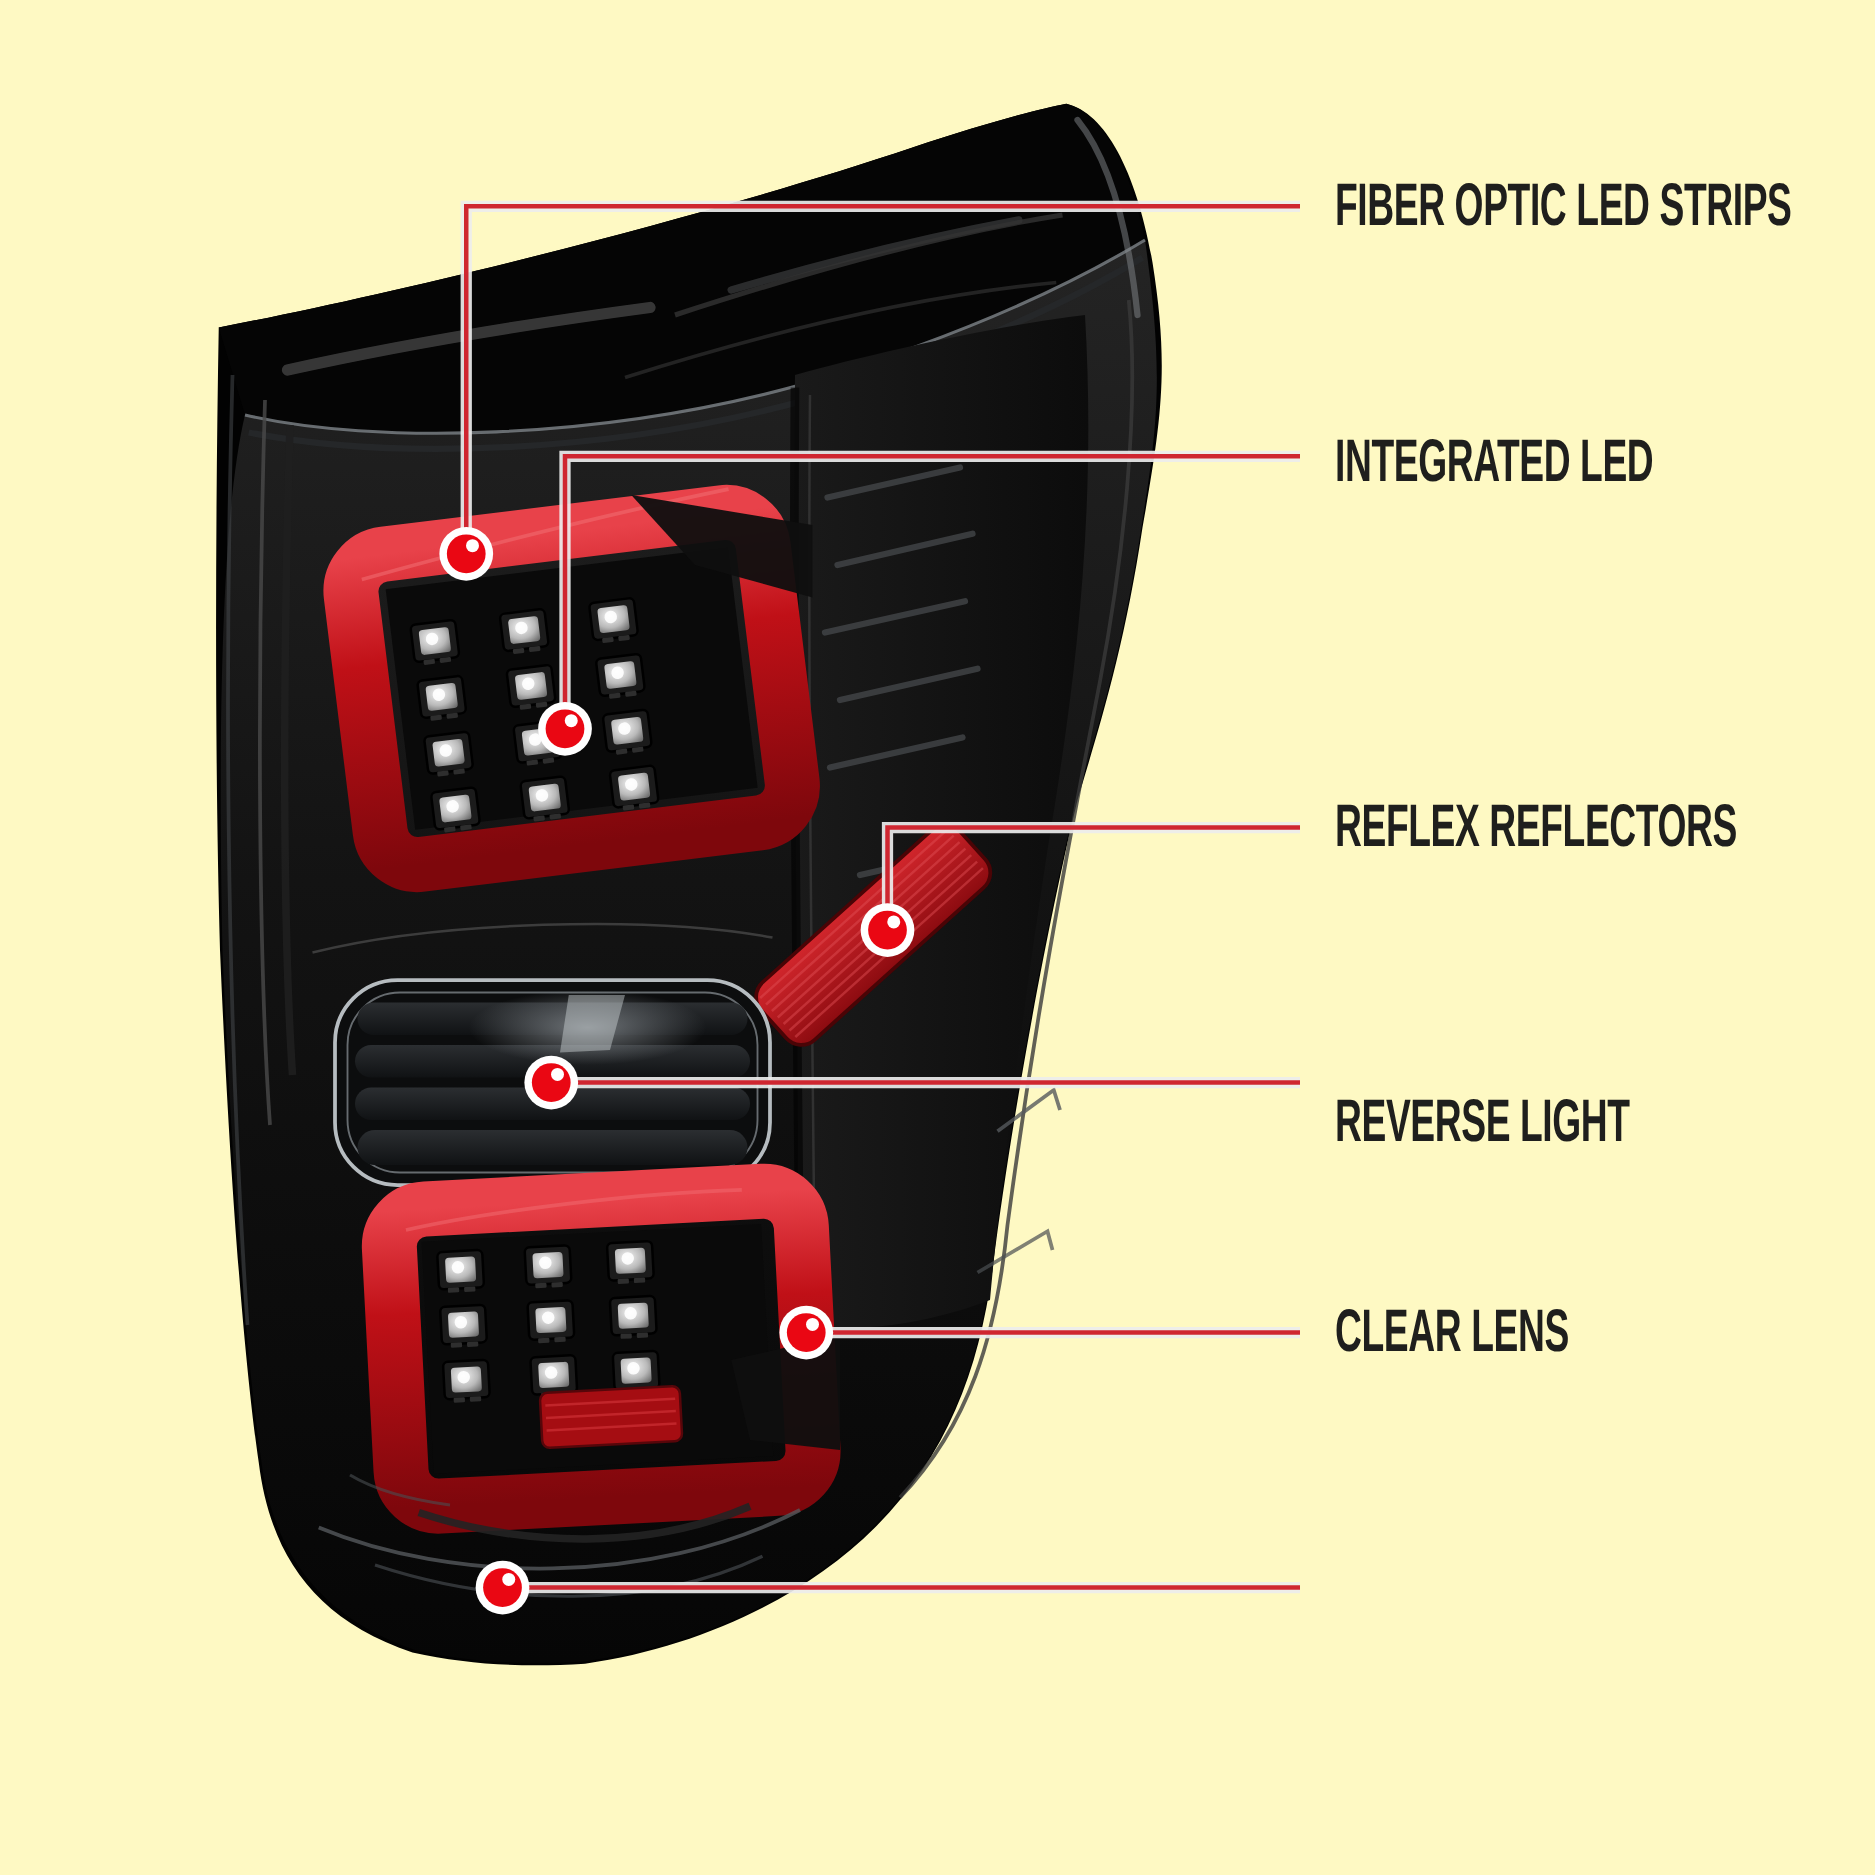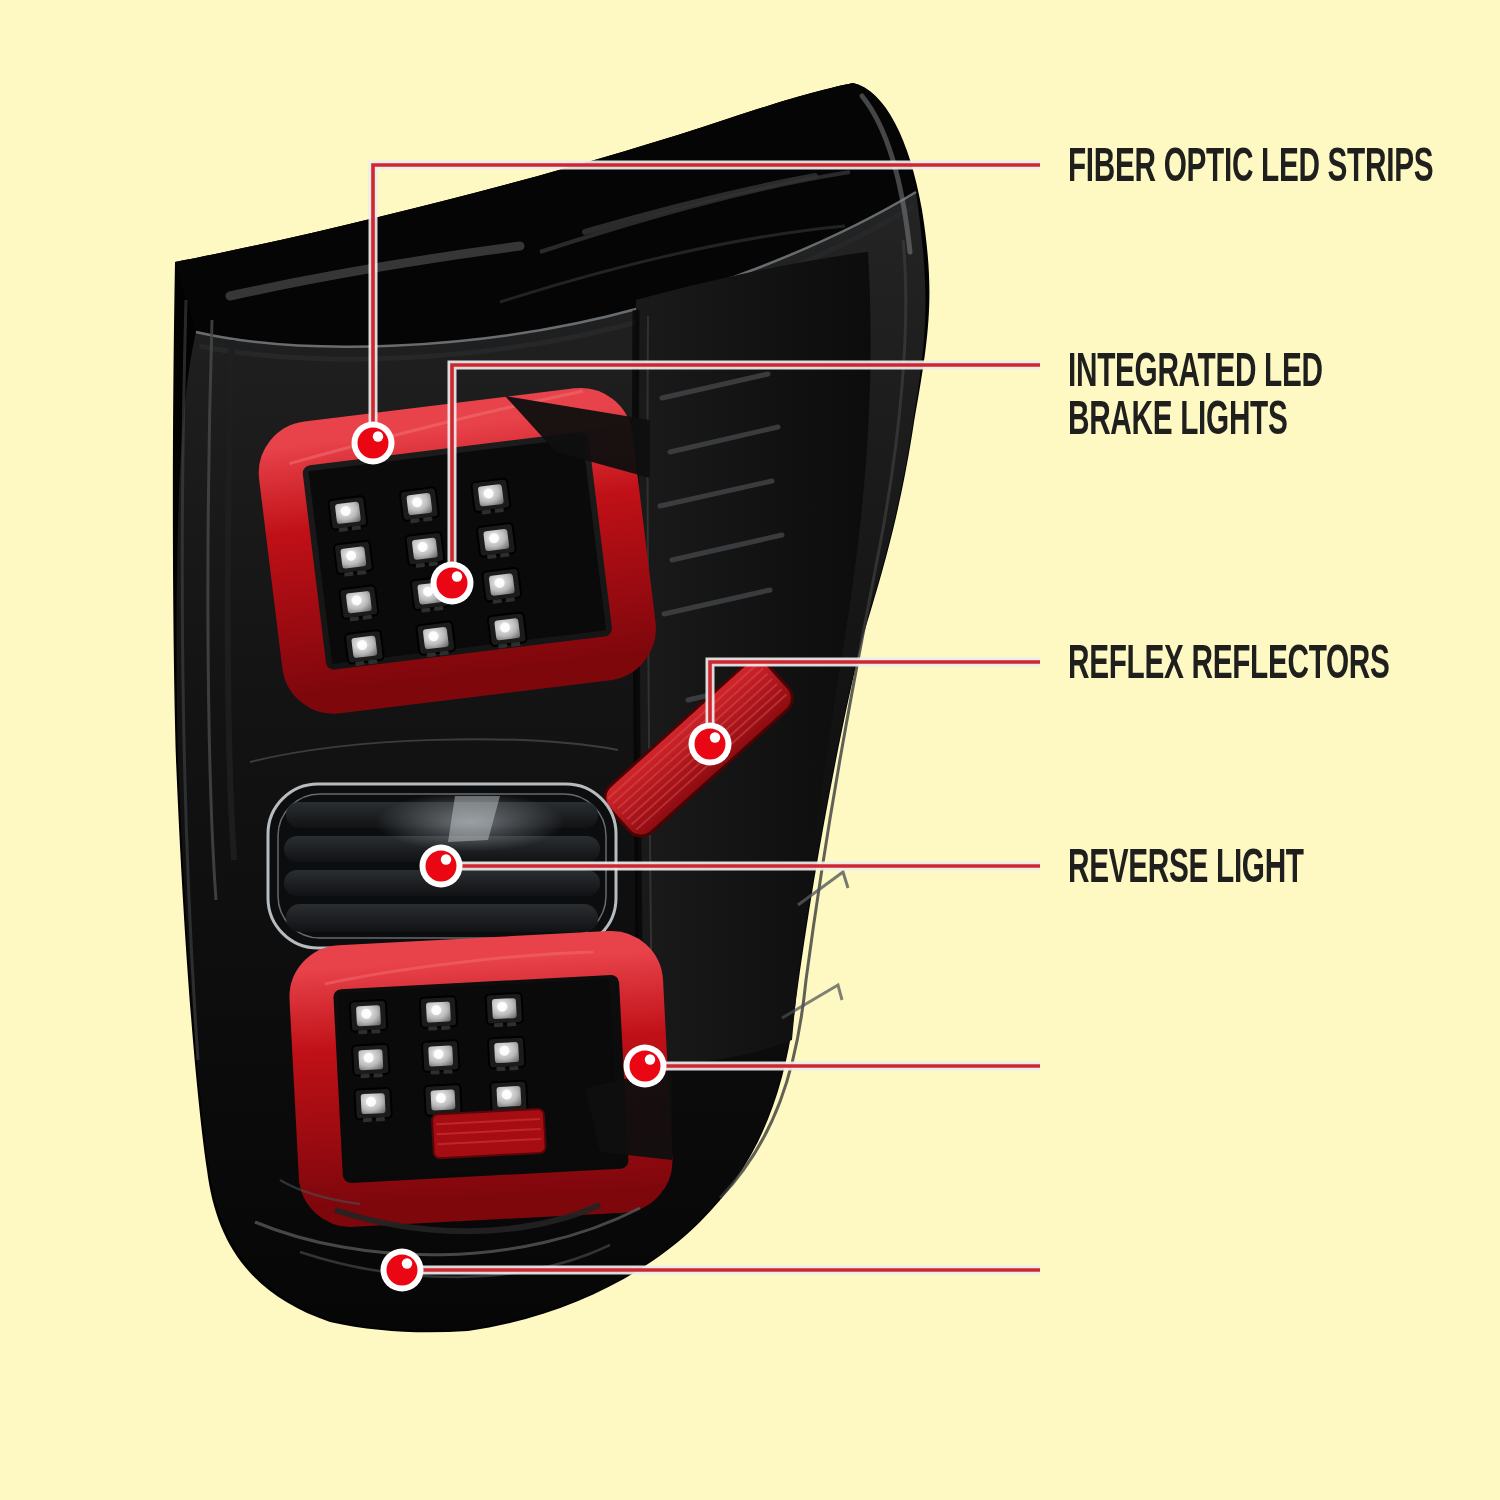--- a/index.html
+++ b/index.html
@@ -254,26 +254,28 @@
     </g>
   </g>
 </svg>
 
 <div class="callout-label" style="top:139px">
   <span class="ln">FIBER OPTIC LED STRIPS</span>
 </div>
 
 <div class="callout-label multi" style="top:346px">
   <div><span class="ln">INTEGRATED LED</span></div>
-  <div><span class="ln">BRAKE LIGHTS</span></div>
 </div>
 
 <div class="callout-label" style="top:636px">
   <span class="ln">REFLEX REFLECTORS</span>
 </div>
 
-<div class="callout-label" style="top:840px">
+<div class="callout-label" style="top:872px">
   <span class="ln">REVERSE LIGHT</span>
 </div>
 
+<div class="callout-label" style="top:1040px">
+  <span class="ln">CLEAR LENS</span>
+</div>
 
 
 </div>
 
 </body></html>

